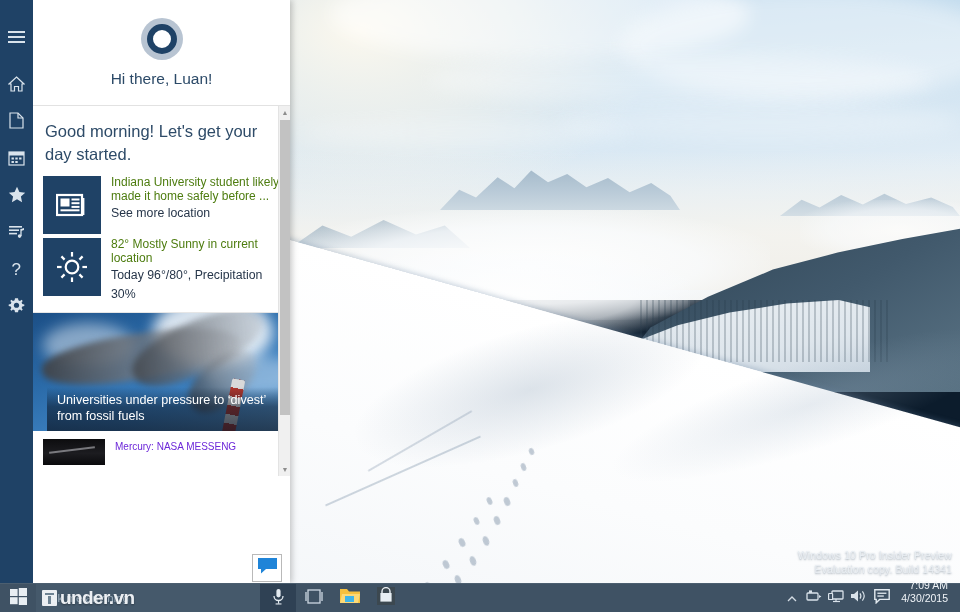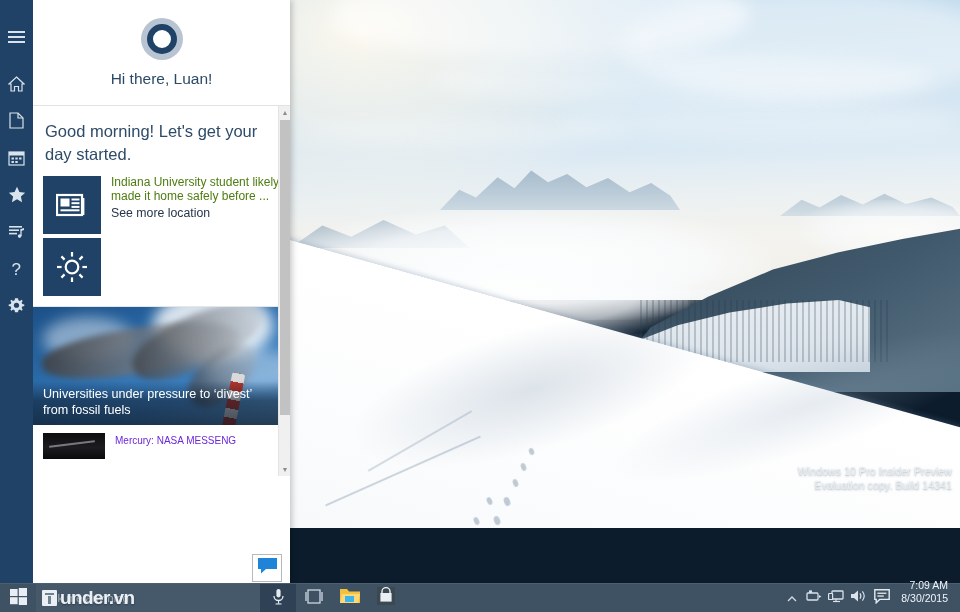--- a/index.html
+++ b/index.html
@@ -6,21 +6,21 @@
   html,body { width:960px; height:612px; overflow:hidden; }
   body {
     font-family:"Liberation Sans", sans-serif;
     background:#0c1c2c;
     position:relative;
     -webkit-font-smoothing:antialiased;
   }
 
   
   #desktop {
-    position:absolute; left:0; top:0; width:960px; height:528px;
+    position:absolute; left:0; top:0; width:960px; height:612px;
     overflow:hidden;
   }
   .sky {
     position:absolute; left:0; top:0; width:960px; height:300px;
     background:
       radial-gradient(ellipse 420px 260px at 360px 30px, rgba(255,250,238,0.95) 0%, rgba(255,248,235,0.55) 35%, rgba(255,250,240,0.0) 72%),
       linear-gradient(175deg, #b9d4ea 0%, #c3dcee 22%, #d3e5f2 45%, #e3eef6 66%, #eef3f6 85%, #f3f2ee 100%);
   }
   .cloudband {
     position:absolute; border-radius:50%;
@@ -189,21 +189,21 @@
     background:linear-gradient(110deg, rgba(60,62,66,0.92) 0%, rgba(110,114,120,0.78) 45%, rgba(190,194,200,0.35) 100%);
     filter:blur(3px); border-radius:45% 60% 50% 55%;
   }
   .stack {
     position:absolute; right:48px; bottom:-4px; width:13px; height:56px;
     transform:rotate(11deg);
     background:repeating-linear-gradient(180deg,#d9d9d9 0 9px,#b0372e 9px 18px);
     border-radius:2px;
   }
   .photo-caption {
-    position:absolute; left:0; right:0; bottom:0;
+    position:absolute; left:14px; right:0; bottom:0;
     padding:6px 10px 7px 10px;
     background:linear-gradient(180deg, rgba(10,20,35,0) 0%, rgba(10,20,35,0.55) 45%, rgba(10,20,35,0.72) 100%);
     margin-top:8px;
   }
   .photo-title {
     color:#fff; font-size:12.6px; line-height:15.5px;
   }
   .photo-src {
     color:#e2e7ec; font-size:10.6px; line-height:15px; margin-top:2px;
   }
@@ -478,20 +478,24 @@
                   <line x1="17" y1="27.4" x2="17" y2="32"></line>
                   <line x1="2" y1="17" x2="6.6" y2="17"></line>
                   <line x1="27.4" y1="17" x2="32" y2="17"></line>
                   <line x1="6.4" y1="6.4" x2="9.6" y2="9.6"></line>
                   <line x1="24.4" y1="24.4" x2="27.6" y2="27.6"></line>
                   <line x1="27.6" y1="6.4" x2="24.4" y2="9.6"></line>
                   <line x1="9.6" y1="24.4" x2="6.4" y2="27.6"></line>
                 </g>
               </svg>
             </div>
+            <div class="gtext">
+              <span class="glink">82° Mostly Sunny in current location</span>
+              <span class="gsub">Today 96°/80°, Precipitation 30%</span>
+            </div>
           </div>
 
         </div>
 
         <div class="card">
           <div class="card-dots">...</div>
 
           <div class="news-photo">
             <div class="photo-sky"></div>
             <div class="photo-cloud" style="left:120px;top:-16px;width:120px;height:70px;"></div>
@@ -636,17 +640,17 @@
       <span>
         <svg width="16" height="15" viewBox="0 0 16 15">
           <path d="M0.8 0.8 H15.2 V10.4 H5.6 L2.2 13.8 V10.4 H0.8 Z" fill="none" stroke="#e3eaf0" stroke-width="1.4"></path>
           <rect x="3.4" y="3.6" width="9" height="1.3" fill="#e3eaf0"></rect>
           <rect x="3.4" y="6.4" width="6.4" height="1.3" fill="#e3eaf0"></rect>
         </svg>
       </span>
     </div>
     <div id="clock">
       <span>7:09 AM</span>
-      <span>8/30/2015</span>
+      <span>4/30/2015</span>
     </div>
   </div>
 
 </div>
 
 </body></html>

